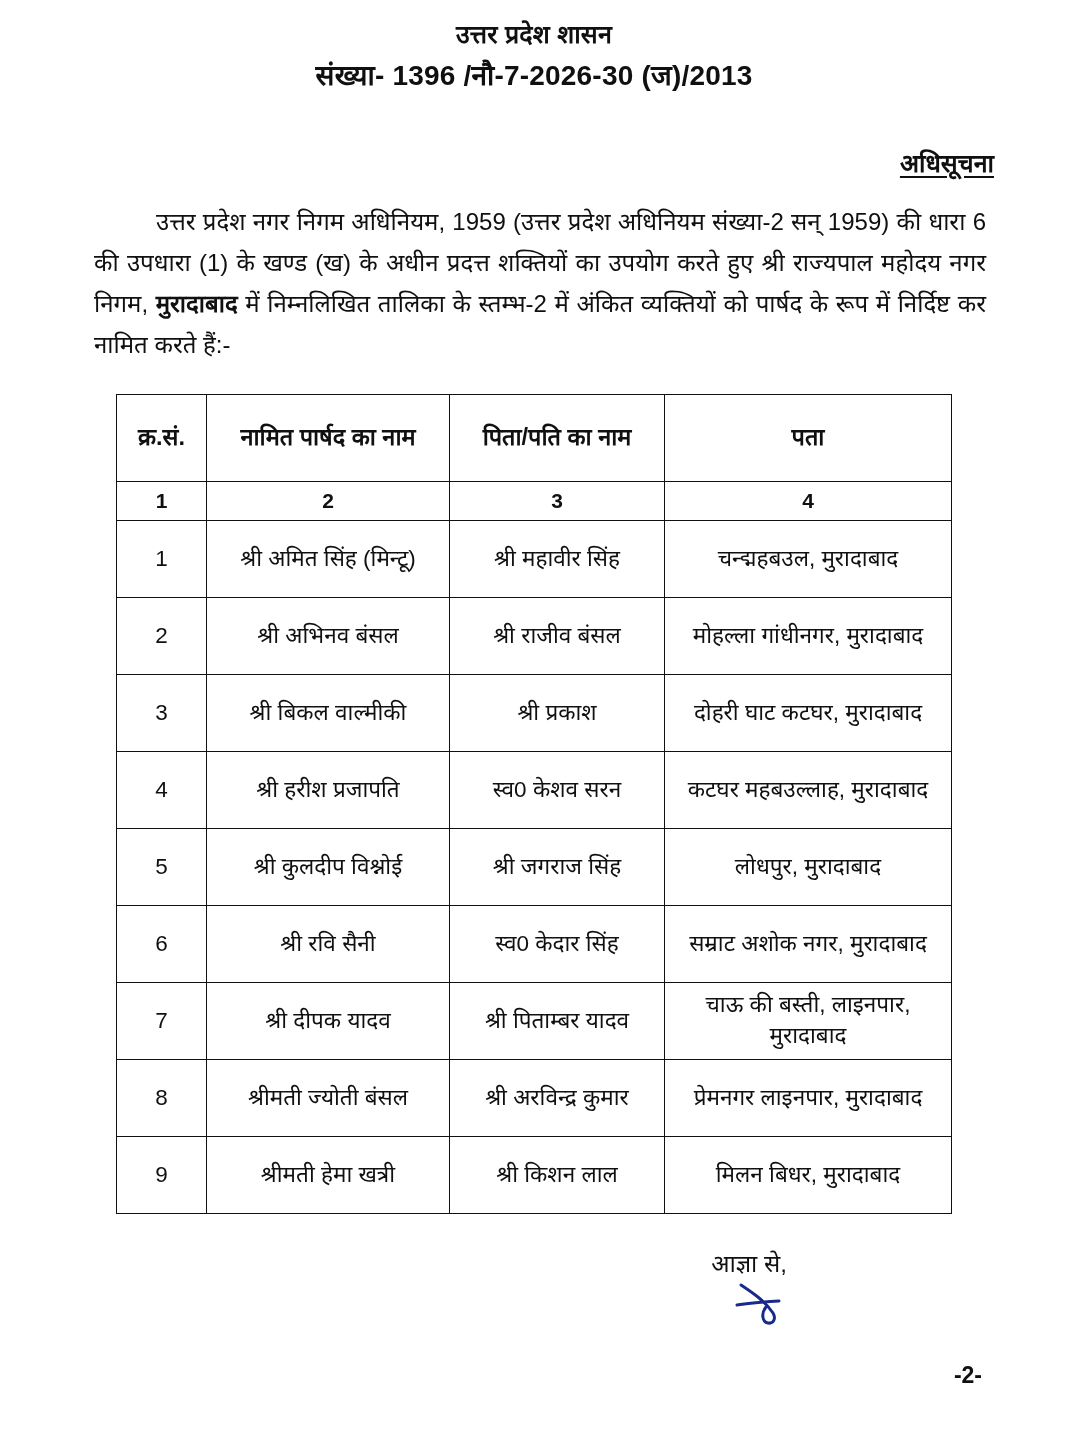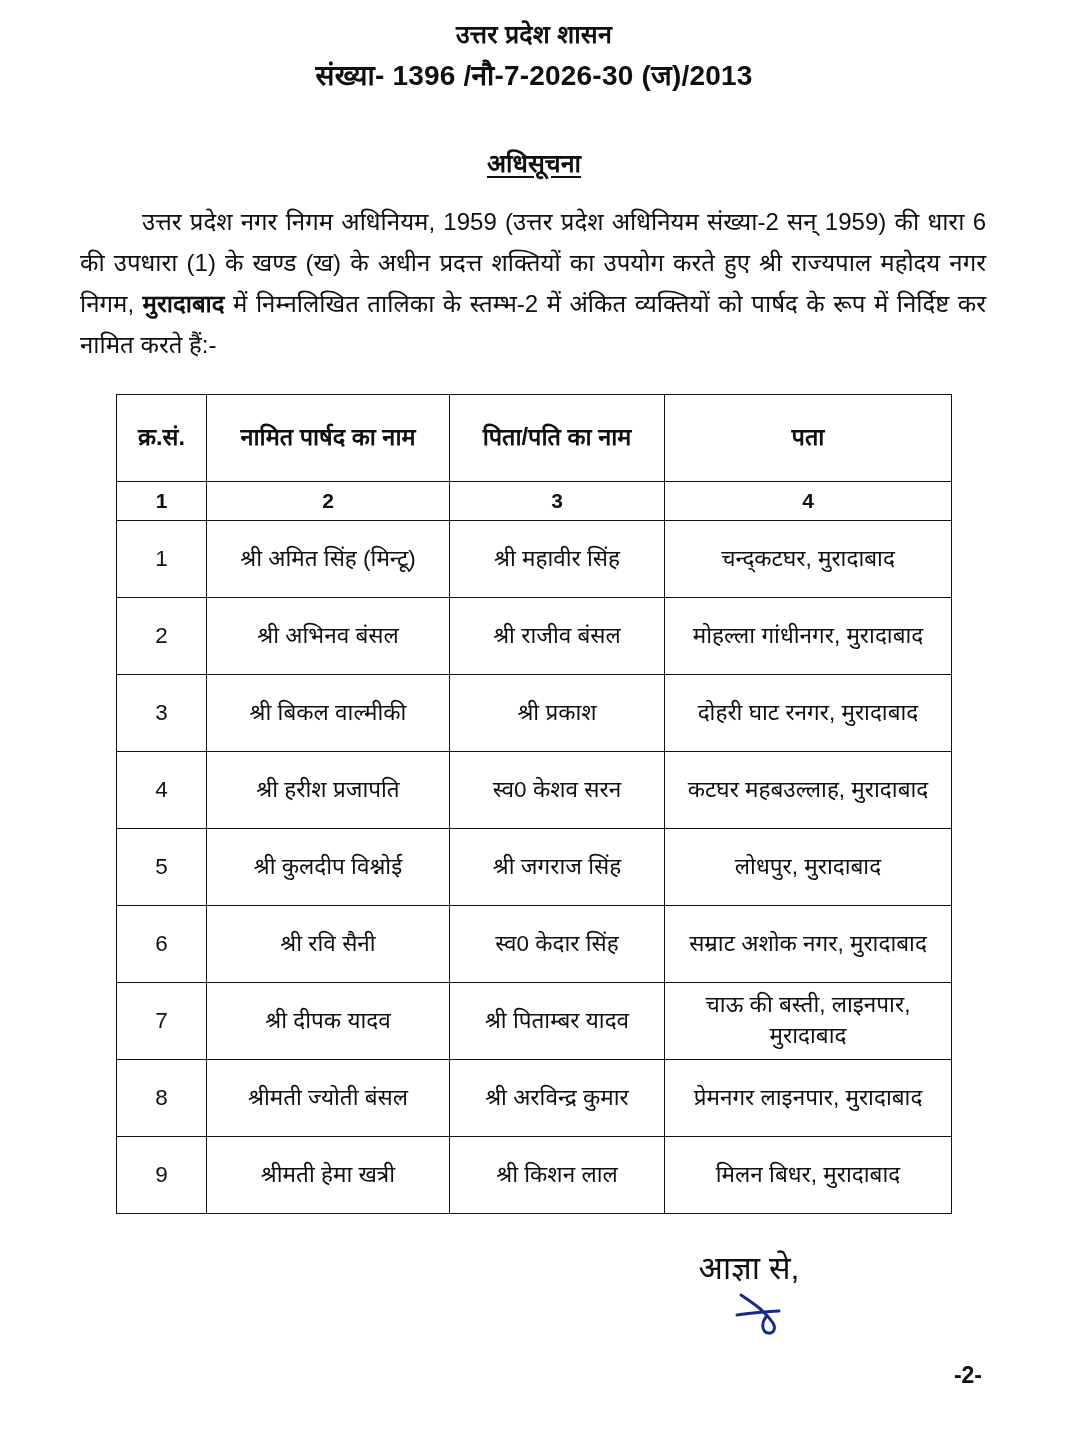--- a/index.html
+++ b/index.html
@@ -30,36 +30,36 @@
     letter-spacing: 0.2px;
   }
   .header div {
     margin: 0;
     padding: 1px 0;
   }
   .header .hdr-number {
     font-size: 28px;
   }
   .notif-title {
-    text-align: center;
+    text-align: right;
     font-weight: bold;
     font-size: 25px;
     margin-top: 46px;
     margin-bottom: 10px;
   }
   .notif-title span {
     text-decoration: underline;
     text-underline-offset: 4px;
   }
   .body-para {
     font-size: 24px;
     line-height: 1.72;
     text-align: justify;
     margin-top: 22px;
-    margin-left: 6px;
+    margin-left: 20px;
     margin-right: 8px;
     text-indent: 62px;
   }
   .body-para b {
     font-weight: bold;
   }
   table.councillors {
     border-collapse: collapse;
     width: 835px;
     margin: 28px auto 0 auto;
@@ -95,21 +95,21 @@
   .sign-block {
     margin-top: 34px;
     text-align: center;
     font-size: 24px;
     line-height: 1.3;
     position: relative;
     padding-left: 430px;
   }
   .sign-order {
     font-weight: normal;
-    font-size: 32px;
+    font-size: 24px;
   }
   .sign-mark {
     height: 56px;
     position: relative;
   }
   .sign-mark svg {
     position: absolute;
     left: 50%;
     top: 0;
     transform: translateX(-18px);
@@ -159,33 +159,33 @@
         <td>2</td>
         <td>3</td>
         <td>4</td>
       </tr>
     </thead>
     <tbody>
       <tr>
         <td>1</td>
         <td>श्री अमित सिंह (मिन्टू)</td>
         <td>श्री महावीर सिंह</td>
-        <td>चन्द्कटघर, मुरादाबाद</td>
+        <td>चन्द्महबउल, मुरादाबाद</td>
       </tr>
       <tr>
         <td>2</td>
         <td>श्री अभिनव बंसल</td>
         <td>श्री राजीव बंसल</td>
         <td>मोहल्ला गांधीनगर, मुरादाबाद</td>
       </tr>
       <tr>
         <td>3</td>
         <td>श्री बिकल वाल्मीकी</td>
         <td>श्री प्रकाश</td>
-        <td>दोहरी घाट रनगर, मुरादाबाद</td>
+        <td>दोहरी घाट कटघर, मुरादाबाद</td>
       </tr>
       <tr>
         <td>4</td>
         <td>श्री हरीश प्रजापति</td>
         <td>स्व0 केशव सरन</td>
         <td>कटघर महबउल्लाह, मुरादाबाद</td>
       </tr>
       <tr>
         <td>5</td>
         <td>श्री कुलदीप विश्नोई</td>

